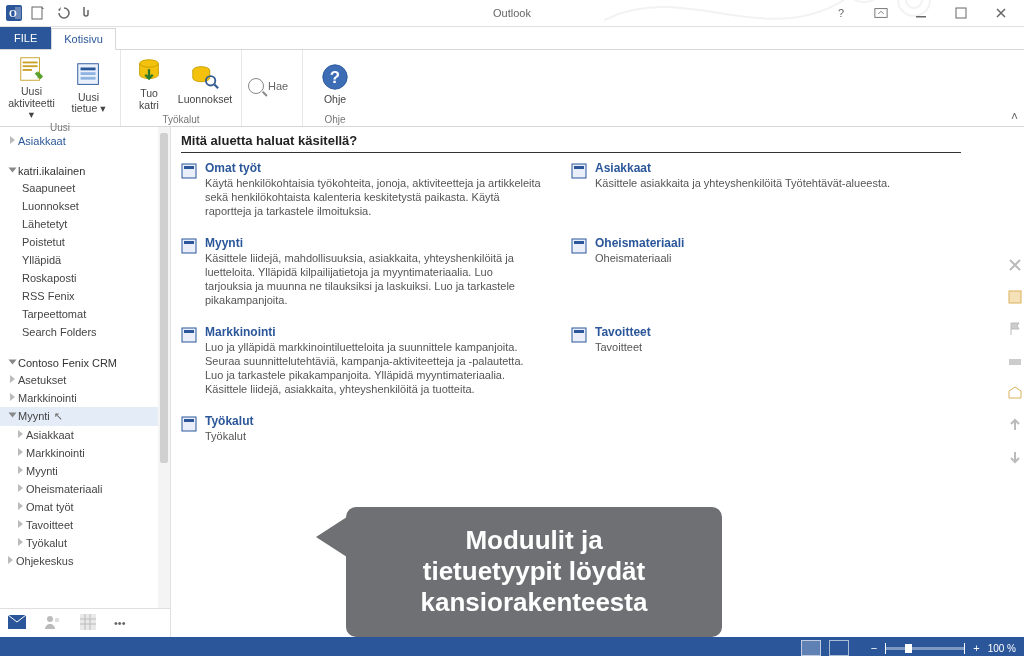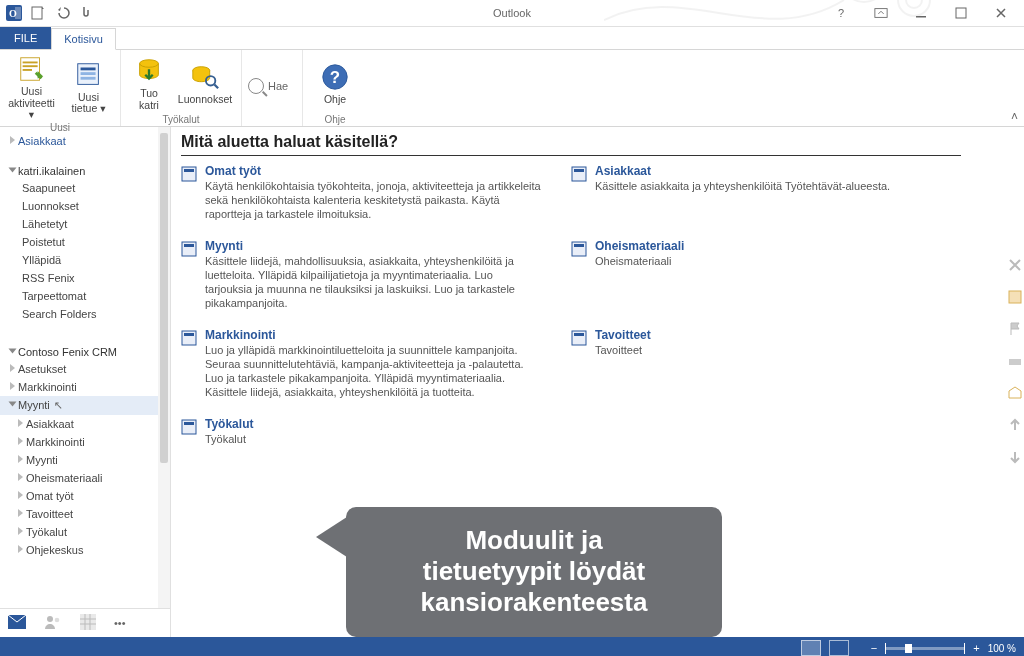--- a/index.html
+++ b/index.html
@@ -45,21 +45,21 @@
   .tri.closed-r{border-left-color:#bbb}
   .nav-item{padding:3px 8px 3px 22px;color:#444}
   .nav-sub{padding:3px 8px 3px 22px;color:#444}
   .nav-sub .tri{margin-left:-12px}
   .nav-sub.sel{background:#e4ecf7}
   .nav-sub .cur{display:inline-block;margin-left:4px;color:#666}
   .nav-foot{height:28px;border-top:1px solid #e0e0e0;display:flex;align-items:center;gap:18px;padding:0 8px}
   .nf-icon{color:#2b579a}
   
   .content{flex:1;position:relative;padding:6px 10px 6px 10px}
-  .ct-hdr{font-size:16px;font-weight:600;color:#222;border-bottom:1px solid #333;padding:0 0 4px 0;width:780px}
+  .ct-hdr{font-size:13px;font-weight:600;color:#222;border-bottom:1px solid #333;padding:0 0 4px 0;width:780px}
   .tiles{display:grid;grid-template-columns:360px 320px;column-gap:30px;row-gap:18px;margin-top:8px;width:780px}
   .tile{display:flex;gap:8px}
   .tile .ic{width:16px;height:16px;flex:0 0 16px;margin-top:2px}
   .tile .ic svg{width:16px;height:16px}
   .tile .txt .t{font-weight:600;color:#2b579a;font-size:12px}
   .tile .txt .d{color:#555;margin-top:2px;line-height:1.25}
   
   .rstrip{position:absolute;right:-2px;top:130px;width:22px;display:flex;flex-direction:column;gap:16px;align-items:center;color:#bcbcbc}
   .rstrip .i{width:16px;height:16px}
   
@@ -245,40 +245,41 @@
     <div class="nav-scroll">
       <div class="nav-sec hdr"><span class="tri closed-r"></span><span>Asiakkaat</span></div>
 
       <div class="nav-sec acct" style="margin-top:14px"><span class="tri open"></span><span>katri.ikalainen</span></div>
       <div id="mail-folders">
           <div class="nav-item">Saapuneet</div>
           <div class="nav-item">Luonnokset</div>
           <div class="nav-item">Lähetetyt</div>
           <div class="nav-item">Poistetut</div>
           <div class="nav-item">Ylläpidä</div>
+          <div class="nav-item">Roskaposti</div>
           <div class="nav-item">RSS Fenix</div>
           <div class="nav-item">Tarpeettomat</div>
           <div class="nav-item">Search Folders</div>
         </div>
 
-      <div class="nav-sec acct" style="margin-top:21px"><span class="tri open"></span><span>Contoso Fenix CRM</span></div>
+      <div class="nav-sec acct" style="margin-top:14px"><span class="tri open"></span><span>Contoso Fenix CRM</span></div>
       <div id="crm-top">
           <div class="nav-sub"><span class="tri closed-r"></span>Asetukset</div>
           <div class="nav-sub"><span class="tri closed-r"></span>Markkinointi</div>
         </div>
       <div class="nav-sub sel"><span class="tri open"></span><span>Myynti</span><span class="cur">↖</span></div>
       <div id="crm-children">
           <div class="nav-sub" style="padding-left: 30px;"><span class="tri closed-r"></span>Asiakkaat</div>
           <div class="nav-sub" style="padding-left: 30px;"><span class="tri closed-r"></span>Markkinointi</div>
           <div class="nav-sub" style="padding-left: 30px;"><span class="tri closed-r"></span>Myynti</div>
           <div class="nav-sub" style="padding-left: 30px;"><span class="tri closed-r"></span>Oheismateriaali</div>
           <div class="nav-sub" style="padding-left: 30px;"><span class="tri closed-r"></span>Omat työt</div>
           <div class="nav-sub" style="padding-left: 30px;"><span class="tri closed-r"></span>Tavoitteet</div>
           <div class="nav-sub" style="padding-left: 30px;"><span class="tri closed-r"></span>Työkalut</div>
-          <div class="nav-sub" style="padding-left: 30px;"><span class="tri closed-r"></span>Ohjekeskus</div>
+          <div class="nav-sub" style="padding-left: 20px;"><span class="tri closed-r"></span>Ohjekeskus</div>
         </div>
 
       <div class="vscroll">
           <div class="thumb"></div>
         </div>
     </div>
     <div class="nav-foot">
       <span class="nf-icon"><svg width="18" height="14" viewBox="0 0 18 14">
             <rect x="0" y="0" width="18" height="14" fill="#2b579a"></rect>
             <path d="M0 0l9 7 9-7" fill="none" stroke="#fff"></path>

